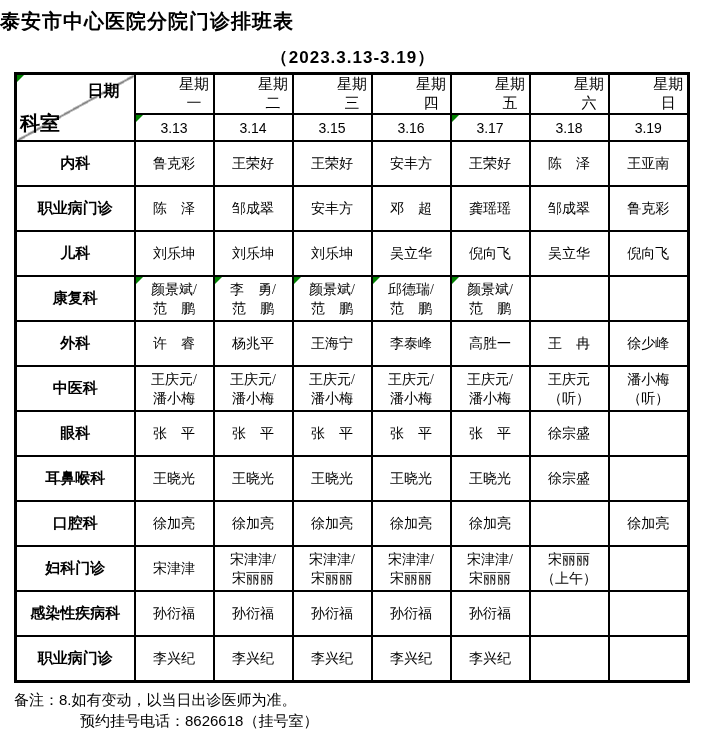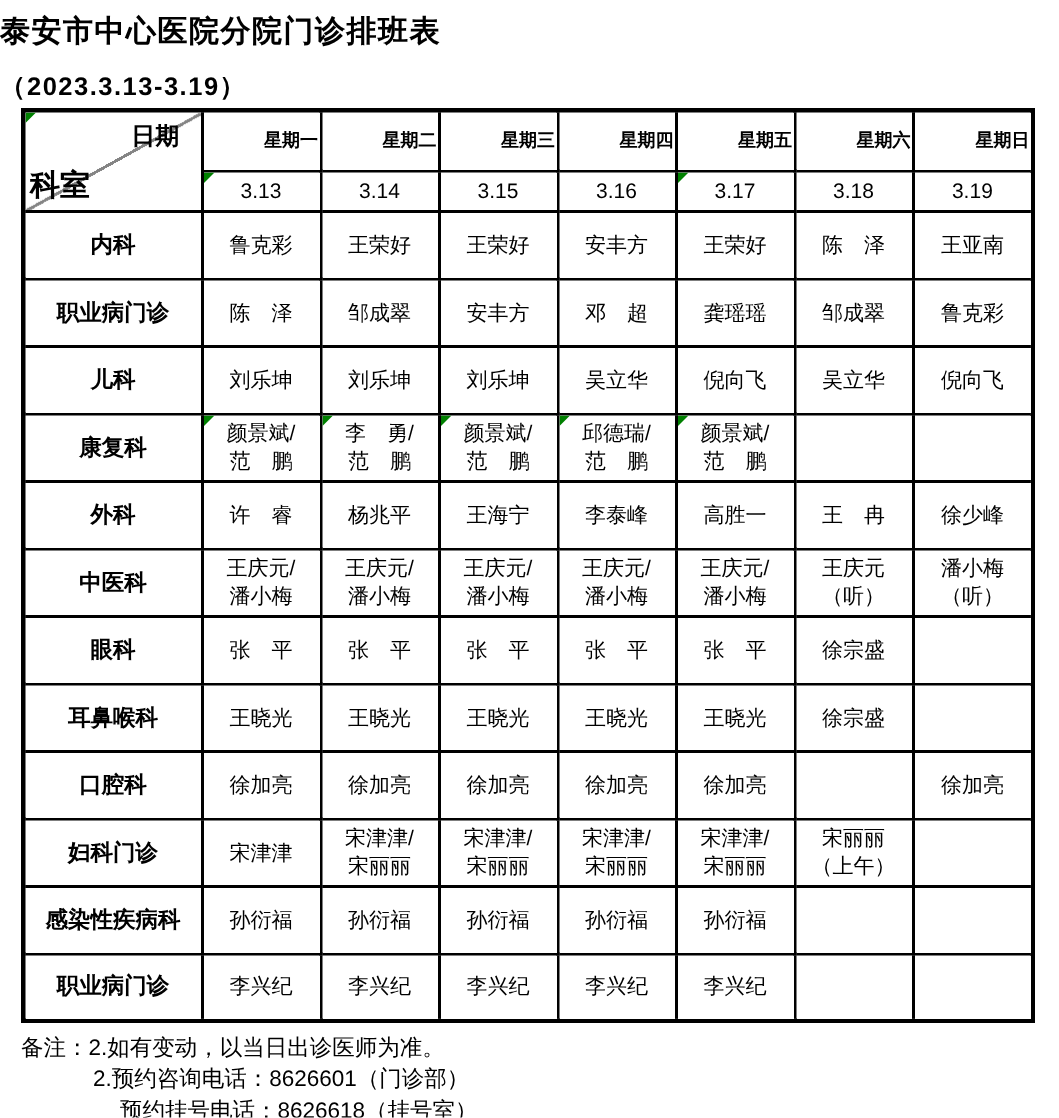--- a/index.html
+++ b/index.html
@@ -6,36 +6,36 @@
   body{
     width:706px;height:745px;background:#ffffff;color:#000;
     font-family:"Liberation Sans","DejaVu Sans",sans-serif;
     overflow:hidden;
   }
   .title{
     text-align:left;font-weight:bold;font-size:20px;line-height:26px;
     padding-top:8px;letter-spacing:1px;
   }
   .subtitle{
-    font-weight:bold;font-size:17px;line-height:22px;
+    text-align:center;font-weight:bold;font-size:17px;line-height:22px;
     margin-top:13px;letter-spacing:1px;
   }
   table.sched{
     border-collapse:collapse;table-layout:fixed;
     margin:3px 0 0 14px;width:674px;
     border:3px solid #000;
   }
   .sched th,.sched td{
     border:2px solid #000;padding:0;text-align:center;vertical-align:middle;
     position:relative;overflow:hidden;background:#fff;
   }
   tr.weekday-row{height:40px;}
   tr.date-row{height:27px;}
-  tbody tr{height:45px;}
-  th.weekday{font-size:12px;font-weight:bold;padding-left:40px;}
+  tbody tr{height:45px;font-family:Liberation Serif, serif;}
+  th.weekday{font-size:15px;font-weight:normal;padding-left:40px;}
   td.date{font-size:14px;font-weight:normal;}
   td.dept{font-size:15px;font-weight:bold;}
   td.cell{font-size:14px;font-weight:normal;white-space:pre-line;line-height:19px;}
   th.corner{
     background-image:linear-gradient(to bottom right,
       transparent calc(50% - 1px),
       #848484 calc(50% - 1px) calc(50% + 1px),
       transparent calc(50% + 1px));
   }
   .corner-top{position:absolute;top:6px;right:14px;font-weight:bold;font-size:16px;}
@@ -227,18 +227,17 @@
           <td class="cell">李兴纪</td>
           <td class="cell">李兴纪</td>
           <td class="cell">李兴纪</td>
           <td class="cell"></td>
           <td class="cell"></td>
         </tr>
       </tbody>
   </table>
 
   <div class="notes">
-    <div class="note-row"><span>备注：</span><span>2.如有变动，以当日出诊医师为准。</span></div>
-    <div class="note-row note-indent-1"><span>2.预约咨询电话：8626601（门诊部）</span></div>
+    <div class="note-row"><span>备注：</span><span>8.如有变动，以当日出诊医师为准。</span></div>
     <div class="note-row note-indent-2"><span>预约挂号电话：8626618（挂号室）</span></div>
   </div>
 
 </div>
 
 </body></html>

